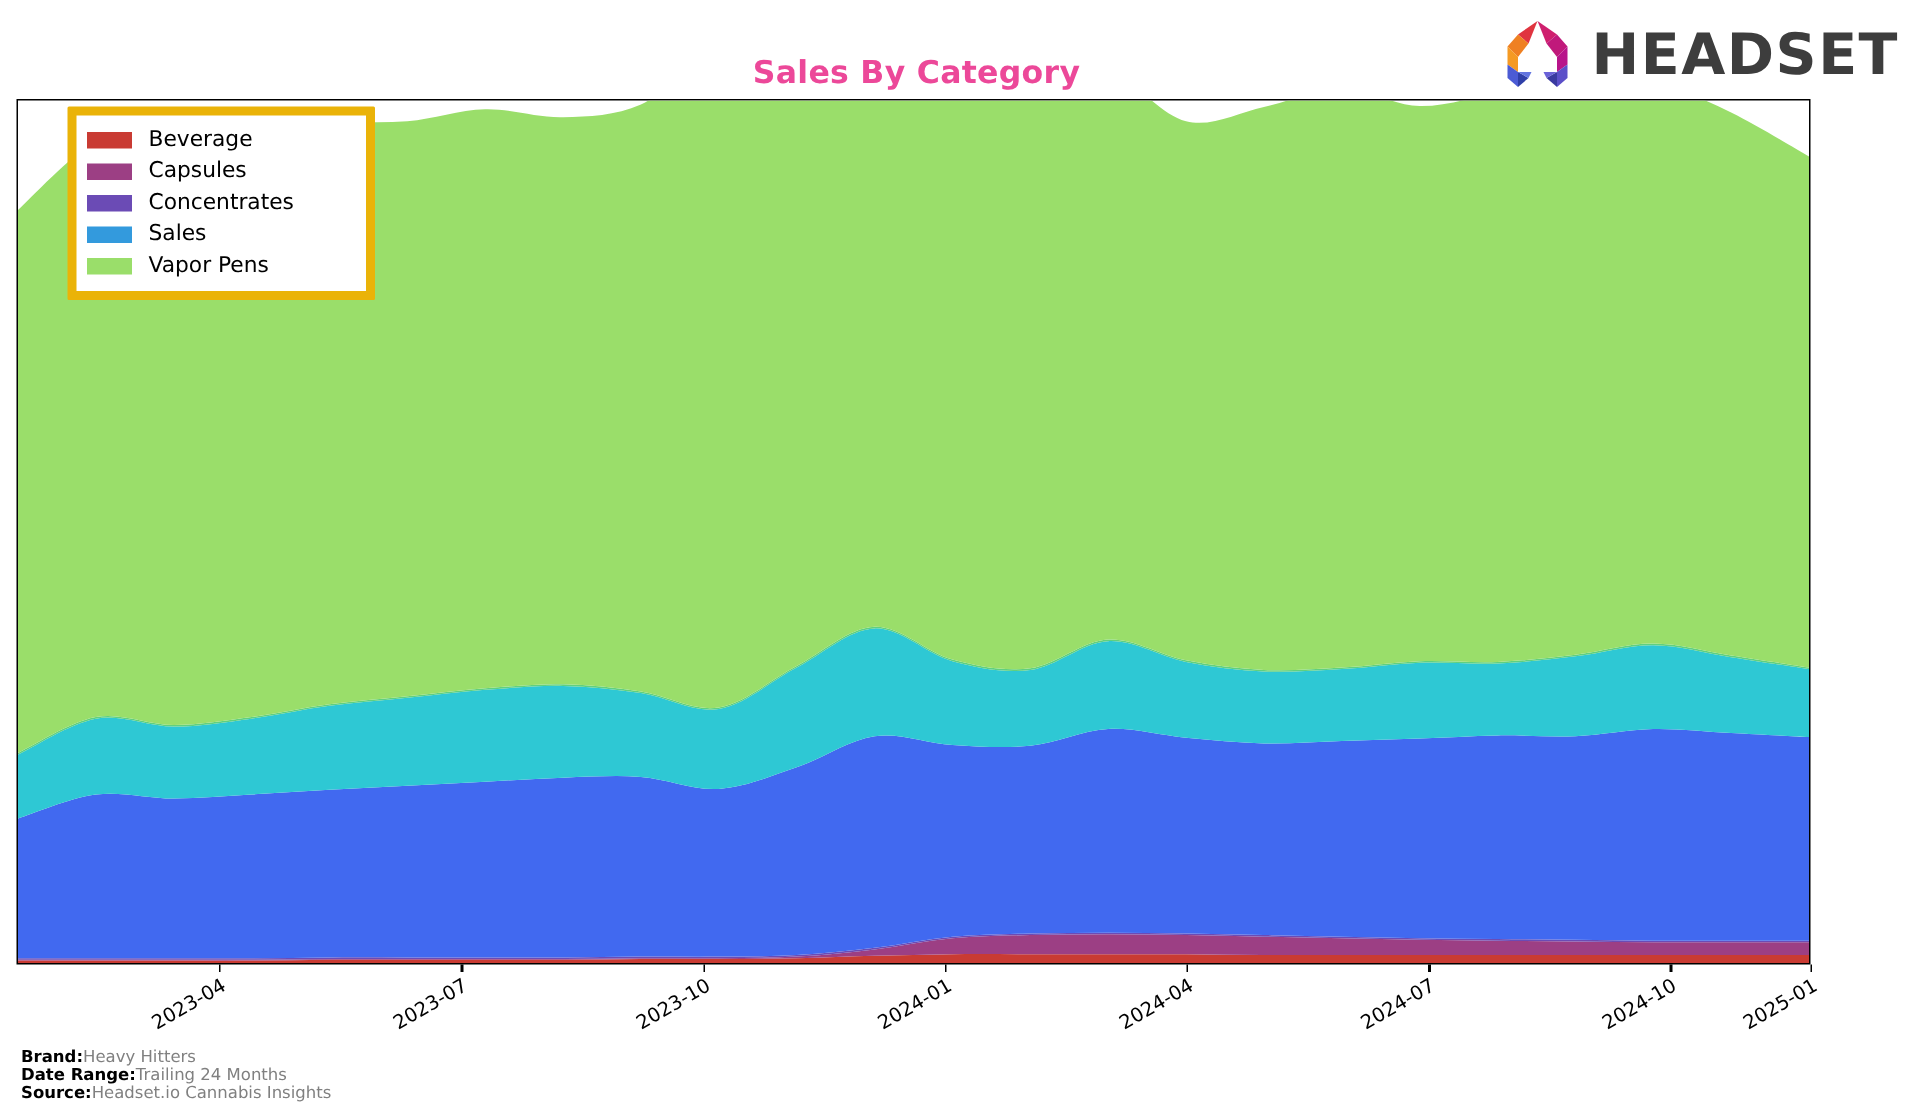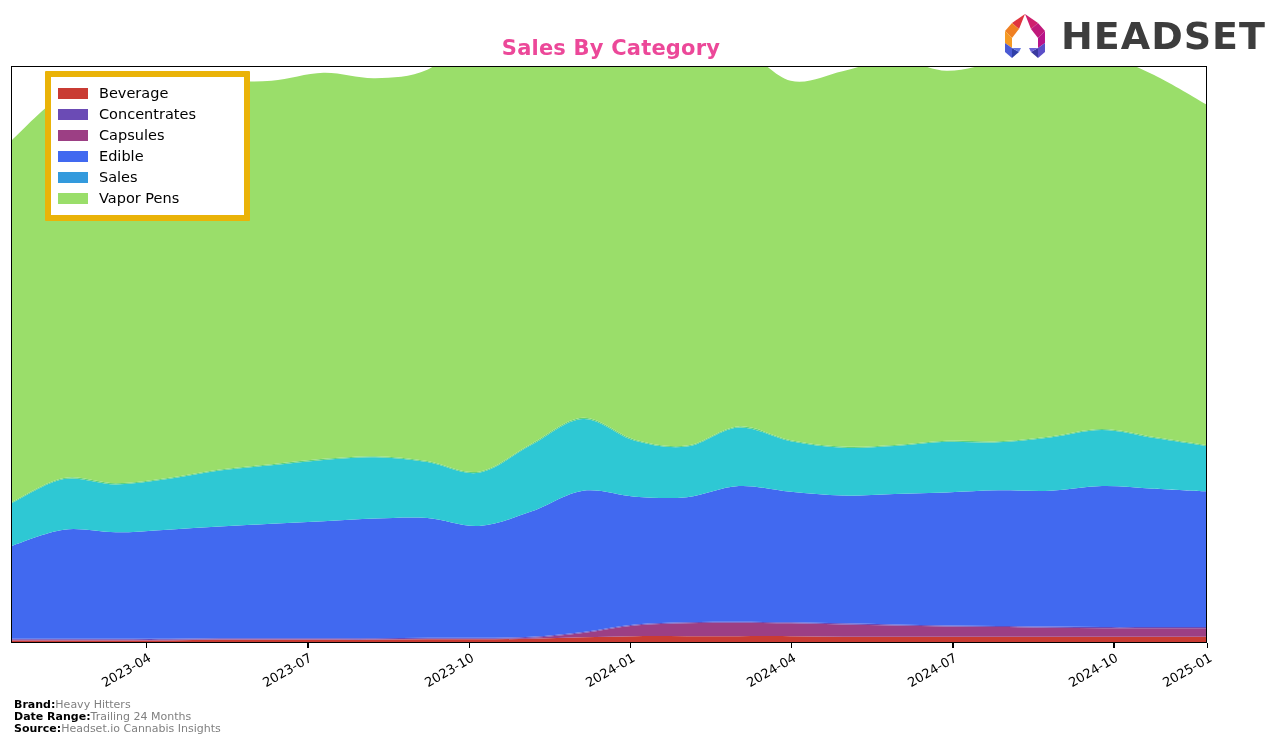--- a/index.html
+++ b/index.html
@@ -169,30 +169,26 @@
       <path d="M 0.00 73.19 C 8.67 65.62, 34.67 36.69, 52.00 27.78 C 69.33 18.88, 86.67 22.44, 104.00 19.77 C 121.33 17.10, 138.67 12.73, 156.00 11.75 C 173.33 10.77, 190.67 13.53, 208.00 13.89 C 225.33 14.25, 242.67 15.23, 260.00 13.89 C 277.33 12.56, 294.67 6.32, 312.00 5.88 C 329.33 5.43, 346.67 11.75, 364.00 11.22 C 381.33 10.69, 398.67 10.33, 416.00 2.67 C 433.33 -4.99, 450.67 -31.43, 468.00 -34.73 C 485.33 -38.02, 502.67 -20.57, 520.00 -17.10 C 537.33 -13.62, 554.67 -13.62, 572.00 -13.89 C 589.33 -14.16, 606.67 -15.76, 624.00 -18.70 C 641.33 -21.64, 658.67 -31.08, 676.00 -31.52 C 693.33 -31.97, 710.67 -28.94, 728.00 -21.37 C 745.33 -13.80, 762.67 9.62, 780.00 13.89 C 797.33 18.16, 814.67 7.92, 832.00 4.27 C 849.33 0.62, 866.67 -7.92, 884.00 -8.01 C 901.33 -8.10, 918.67 3.47, 936.00 3.74 C 953.33 4.01, 970.67 -1.69, 988.00 -6.41 C 1005.33 -11.13, 1022.67 -23.42, 1040.00 -24.58 C 1057.33 -25.73, 1074.67 -18.79, 1092.00 -13.36 C 1109.33 -7.92, 1126.67 -0.45, 1144.00 8.01 C 1161.33 16.47, 1187.33 32.50, 1196.00 37.40 L 1196.00 379.32 C 1187.33 377.99, 1161.33 373.98, 1144.00 371.31 C 1126.67 368.64, 1109.33 363.39, 1092.00 363.30 C 1074.67 363.21, 1057.33 368.73, 1040.00 370.78 C 1022.67 372.82, 1005.33 374.87, 988.00 375.58 C 970.67 376.30, 953.33 374.43, 936.00 375.05 C 918.67 375.67, 901.33 378.34, 884.00 379.32 C 866.67 380.30, 849.33 381.73, 832.00 380.93 C 814.67 380.13, 797.33 377.90, 780.00 374.52 C 762.67 371.13, 745.33 359.73, 728.00 360.63 C 710.67 361.52, 693.33 377.63, 676.00 379.86 C 658.67 382.08, 641.33 378.61, 624.00 373.98 C 606.67 369.35, 589.33 351.36, 572.00 352.08 C 554.67 352.79, 537.33 369.26, 520.00 378.26 C 502.67 387.25, 485.33 403.19, 468.00 406.04 C 450.67 408.89, 433.33 397.93, 416.00 395.35 C 398.67 392.77, 381.33 390.90, 364.00 390.54 C 346.67 390.19, 329.33 391.88, 312.00 393.21 C 294.67 394.55, 277.33 396.78, 260.00 398.56 C 242.67 400.34, 225.33 401.58, 208.00 403.90 C 190.67 406.22, 173.33 410.13, 156.00 412.45 C 138.67 414.76, 121.33 417.79, 104.00 417.79 C 86.67 417.79, 69.33 409.33, 52.00 412.45 C 34.67 415.56, 8.67 432.48, 0.00 436.49 Z" fill="#9ade6a" stroke="none"></path>
     </svg>
 </div>
 
 <div id="legend">
     <div class="legend-row">
       <span class="legend-swatch" style="background: rgb(201, 59, 51);"></span>
       <span class="legend-label">Beverage</span>
     </div>
     <div class="legend-row">
+      <span class="legend-swatch" style="background: rgb(156, 63, 132);"></span>
+      <span class="legend-label">Capsules</span>
+    </div>
+    <div class="legend-row">
       <span class="legend-swatch" style="background: rgb(107, 75, 181);"></span>
       <span class="legend-label">Concentrates</span>
-    </div>
-    <div class="legend-row">
-      <span class="legend-swatch" style="background: rgb(156, 63, 132);"></span>
-      <span class="legend-label">Capsules</span>
-    </div>
-    <div class="legend-row">
-      <span class="legend-swatch" style="background: rgb(65, 105, 240);"></span>
-      <span class="legend-label">Edible</span>
     </div>
     <div class="legend-row">
       <span class="legend-swatch" style="background: rgb(51, 154, 221);"></span>
       <span class="legend-label">Sales</span>
     </div>
     <div class="legend-row">
       <span class="legend-swatch" style="background: rgb(154, 222, 106);"></span>
       <span class="legend-label">Vapor Pens</span>
     </div>
   </div>

